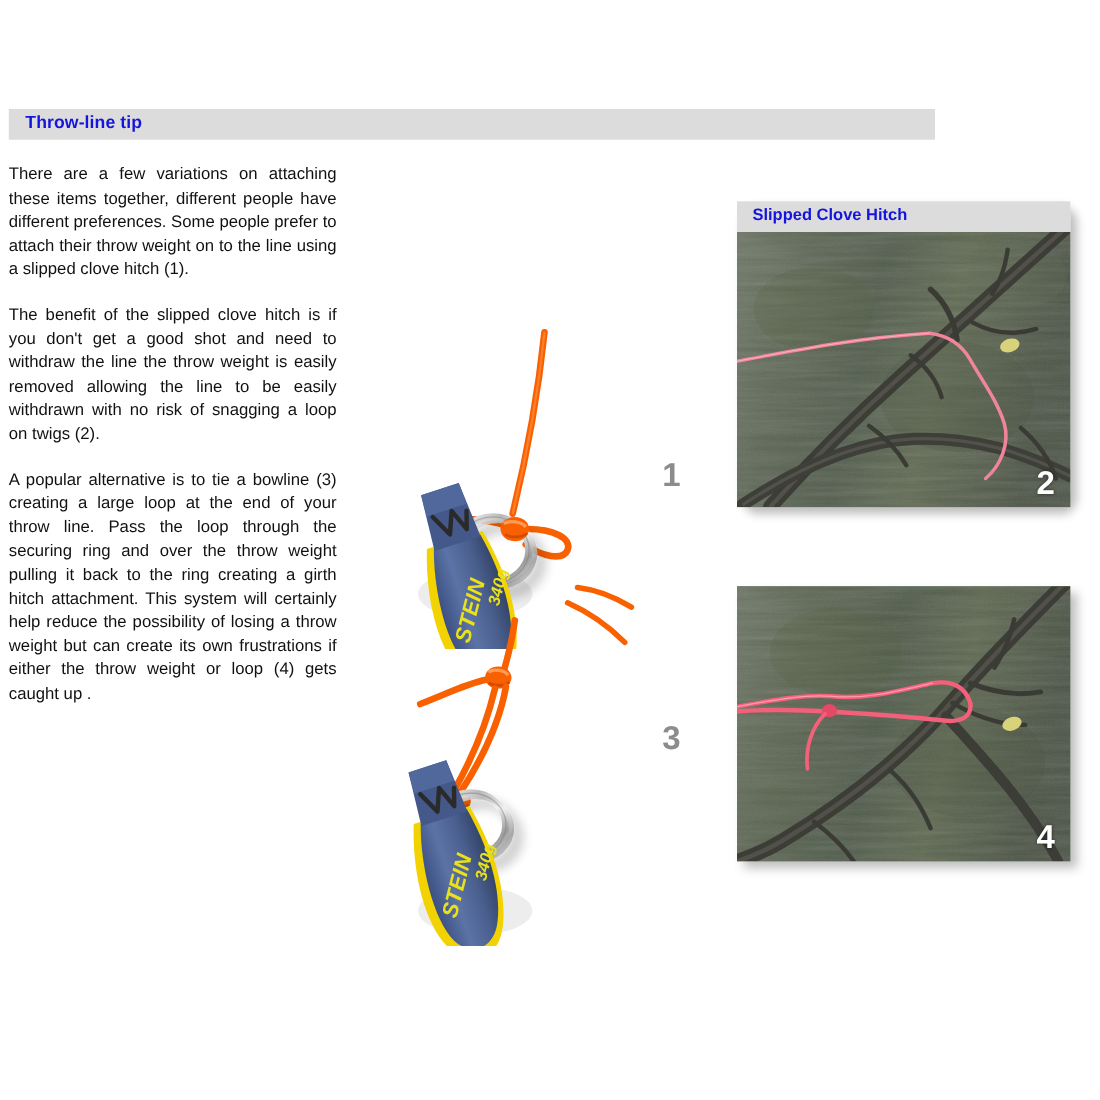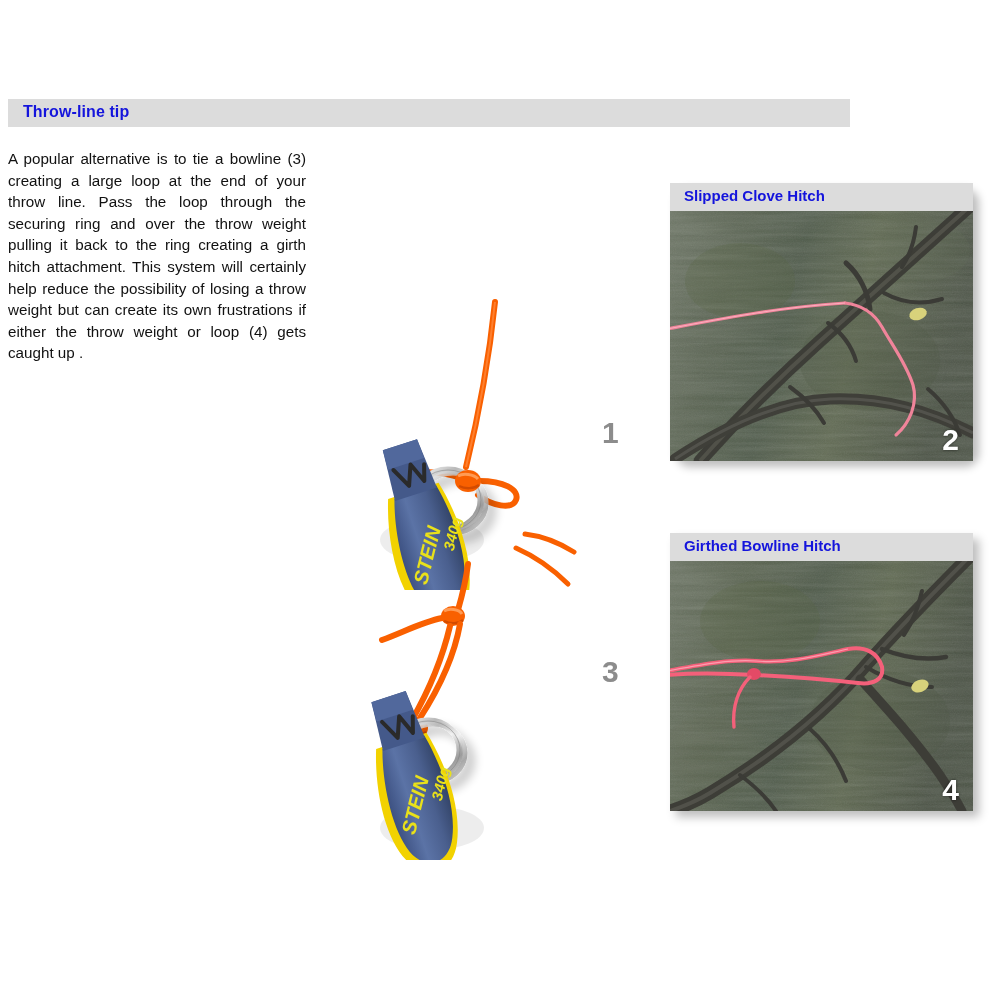--- a/index.html
+++ b/index.html
@@ -113,20 +113,22 @@
   }
 </style>
 </head>
 <body>
 
 <div class="header-band">
   <div class="header-band-title">Throw-line tip</div>
 </div>
 
 <div class="article">
+  <p>There are a few variations on attaching these items together, different people have different preferences. Some people prefer to attach their throw weight on to the line using a slipped clove hitch (1).</p>
+  <p>The benefit of the slipped clove hitch is if you don't get a good shot and need to withdraw the line the throw weight is easily removed allowing the line to be easily withdrawn  with no risk of snagging a loop on twigs (2).</p>
   <p>A popular alternative is to tie a bowline (3) creating a large loop at the end of your throw line. Pass the loop through the securing ring and over the throw weight pulling it back to the ring creating a girth hitch attachment. This system will certainly help reduce the possibility of losing a throw weight but can create its own frustrations if either the throw weight or loop (4) gets caught up .</p>
 </div>
 
 <div class="illus-col">
 
   <div class="step-num n1">1</div>
 
   <div class="step-num n3">3</div>
 
   <div class="tw tw-1">
@@ -321,23 +323,20 @@
 
       <path d="M-3,118 C50,108 110,96 175,92" stroke="#f0849a" stroke-width="3.2" fill="none" stroke-linecap="round"></path>
       <path d="M175,92 C192,94 204,102 212,116 C222,134 236,152 243,174 C248,192 240,212 226,224" stroke="#f0849a" stroke-width="3.2" fill="none" stroke-linecap="round"></path>
       <path d="M-3,118 C50,108 110,96 175,92" stroke="#ffc2cf" stroke-width="1" fill="none" opacity="0.7"></path>
     </svg>
     <div class="photo-num">2</div>
   </div>
 </div>
 
 <div class="photo-panel p2">
-  <div class="panel-caption">
-    <span>Girthed Bowline Hitch</span>
-  </div>
   <div class="panel-photo">
     <svg width="303" height="250" viewBox="0 0 303 250" xmlns="http://www.w3.org/2000/svg">
       <defs>
         <linearGradient id="bark2" x1="0" y1="0" x2="1" y2="0.2">
           <stop offset="0%" stop-color="#6a7362"></stop>
           <stop offset="25%" stop-color="#59634f"></stop>
           <stop offset="50%" stop-color="#4d5948"></stop>
           <stop offset="72%" stop-color="#5c664e"></stop>
           <stop offset="100%" stop-color="#495143"></stop>
         </linearGradient>

